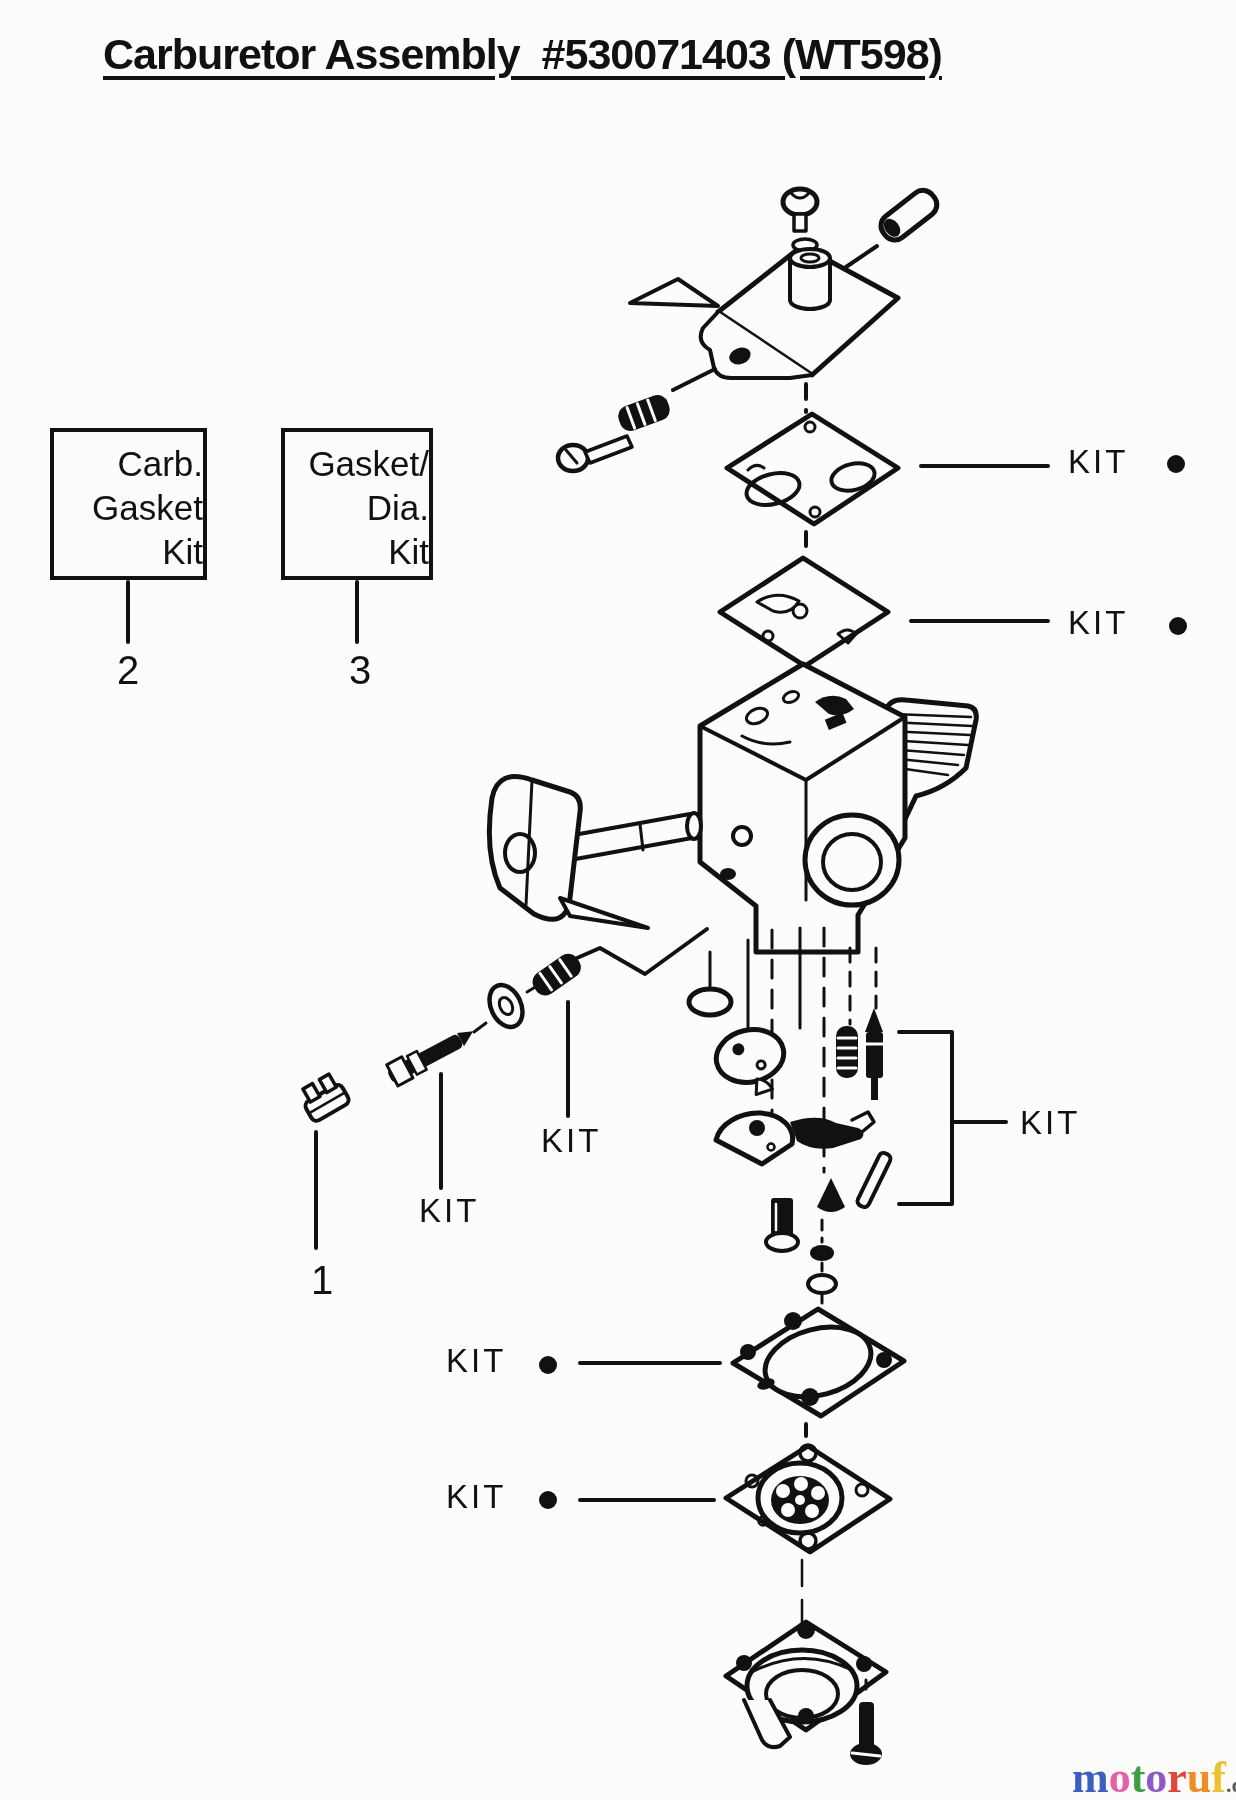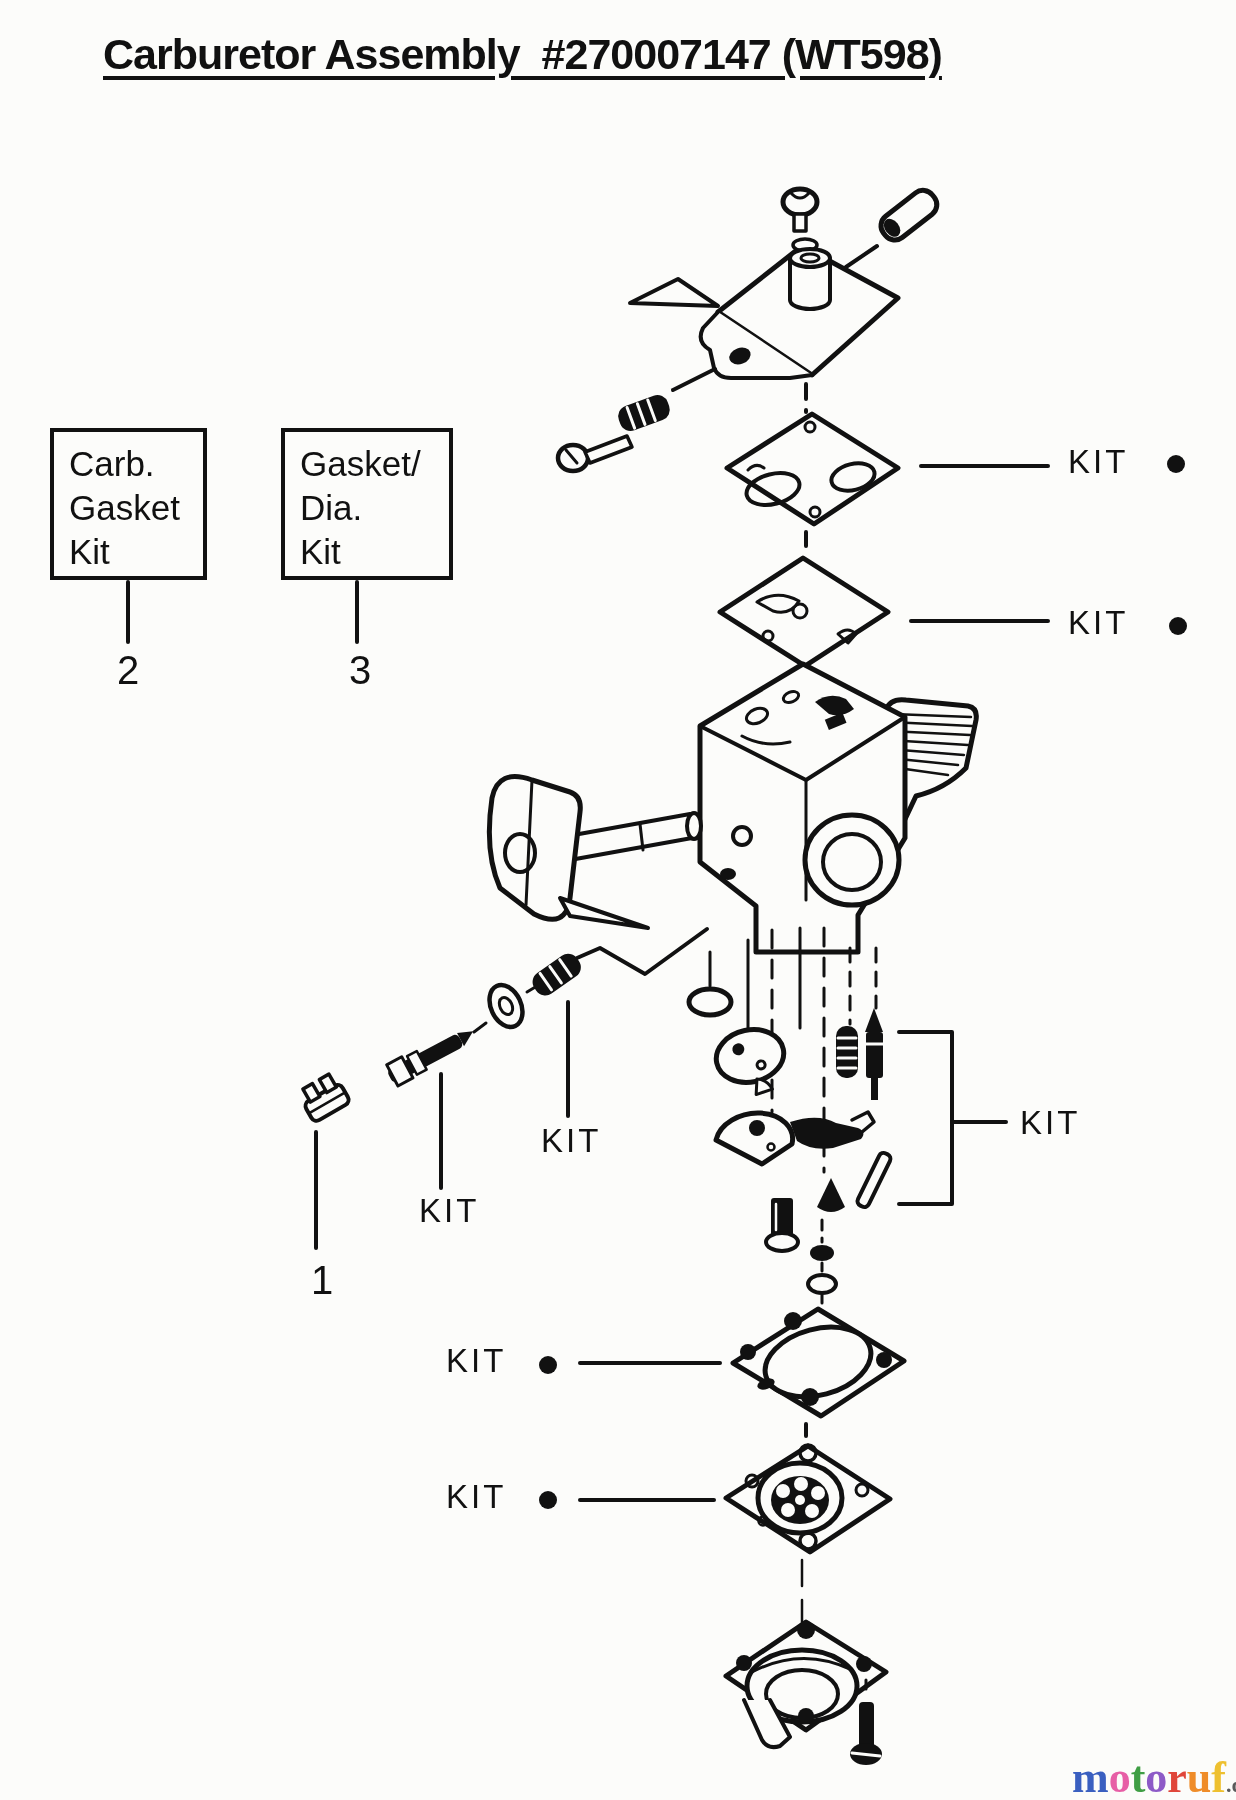--- a/index.html
+++ b/index.html
@@ -9,24 +9,24 @@
     font-family:"Liberation Sans", sans-serif;color:#111;
   }
   .diagram-svg{position:absolute;left:0;top:0;width:1236px;height:1800px;}
   .title{
     position:absolute;left:103px;top:30px;white-space:pre;
     font-size:43px;font-weight:bold;letter-spacing:-1px;
     text-decoration:underline;text-decoration-thickness:4px;text-underline-offset:7px;
   }
   .callout-box{
     position:absolute;border:4px solid #111;background:transparent;
-    font-size:35px;line-height:1.25;padding:10px 0 12px 15px;box-sizing:border-box;
+    font-size:35px;line-height:1.25;padding:10px 0 12px 15px;box-sizing:border-box;text-align:right;
   }
   .box-carb{left:50px;top:428px;width:157px;height:152px;}
-  .box-gasket{left:281px;top:428px;width:172px;height:152px;}
+  .box-gasket{left:281px;top:428px;width:152px;height:152px;}
   .digit{position:absolute;font-size:40px;width:40px;text-align:center;}
   .digit-2{left:108px;top:648px;}
   .digit-3{left:340px;top:648px;}
   .digit-1{left:302px;top:1258px;}
   .kit{position:absolute;font-size:33px;letter-spacing:3px;}
   .kit-1{left:1068px;top:443px;}
   .kit-2{left:1068px;top:604px;}
   .kit-3{left:1020px;top:1104px;}
   .kit-4{left:541px;top:1122px;}
   .kit-5{left:419px;top:1192px;}
@@ -289,21 +289,21 @@
 
       <g>
         <line x1="866" y1="1680" x2="866" y2="1696" stroke-width="3" stroke-dasharray="9 7"></line>
         <rect x="859" y="1702" width="15" height="48" rx="4" fill="#111" stroke="none"></rect>
         <ellipse cx="866" cy="1754" rx="16" ry="11" fill="#111" stroke="none"></ellipse>
         <line x1="852" y1="1753" x2="880" y2="1756" stroke="#fcfcfa" stroke-width="3"></line>
       </g>
     </g>
   </svg>
 
-  <div class="title">Carburetor Assembly  #270007147 (WT598)</div>
+  <div class="title">Carburetor Assembly  #530071403 (WT598)</div>
 
   <div class="callout-box box-carb">
     <div>Carb.</div>
     <div>Gasket</div>
     <div>Kit</div>
   </div>
   <div class="callout-box box-gasket">
     <div>Gasket/</div>
     <div>Dia.</div>
     <div>Kit</div>

